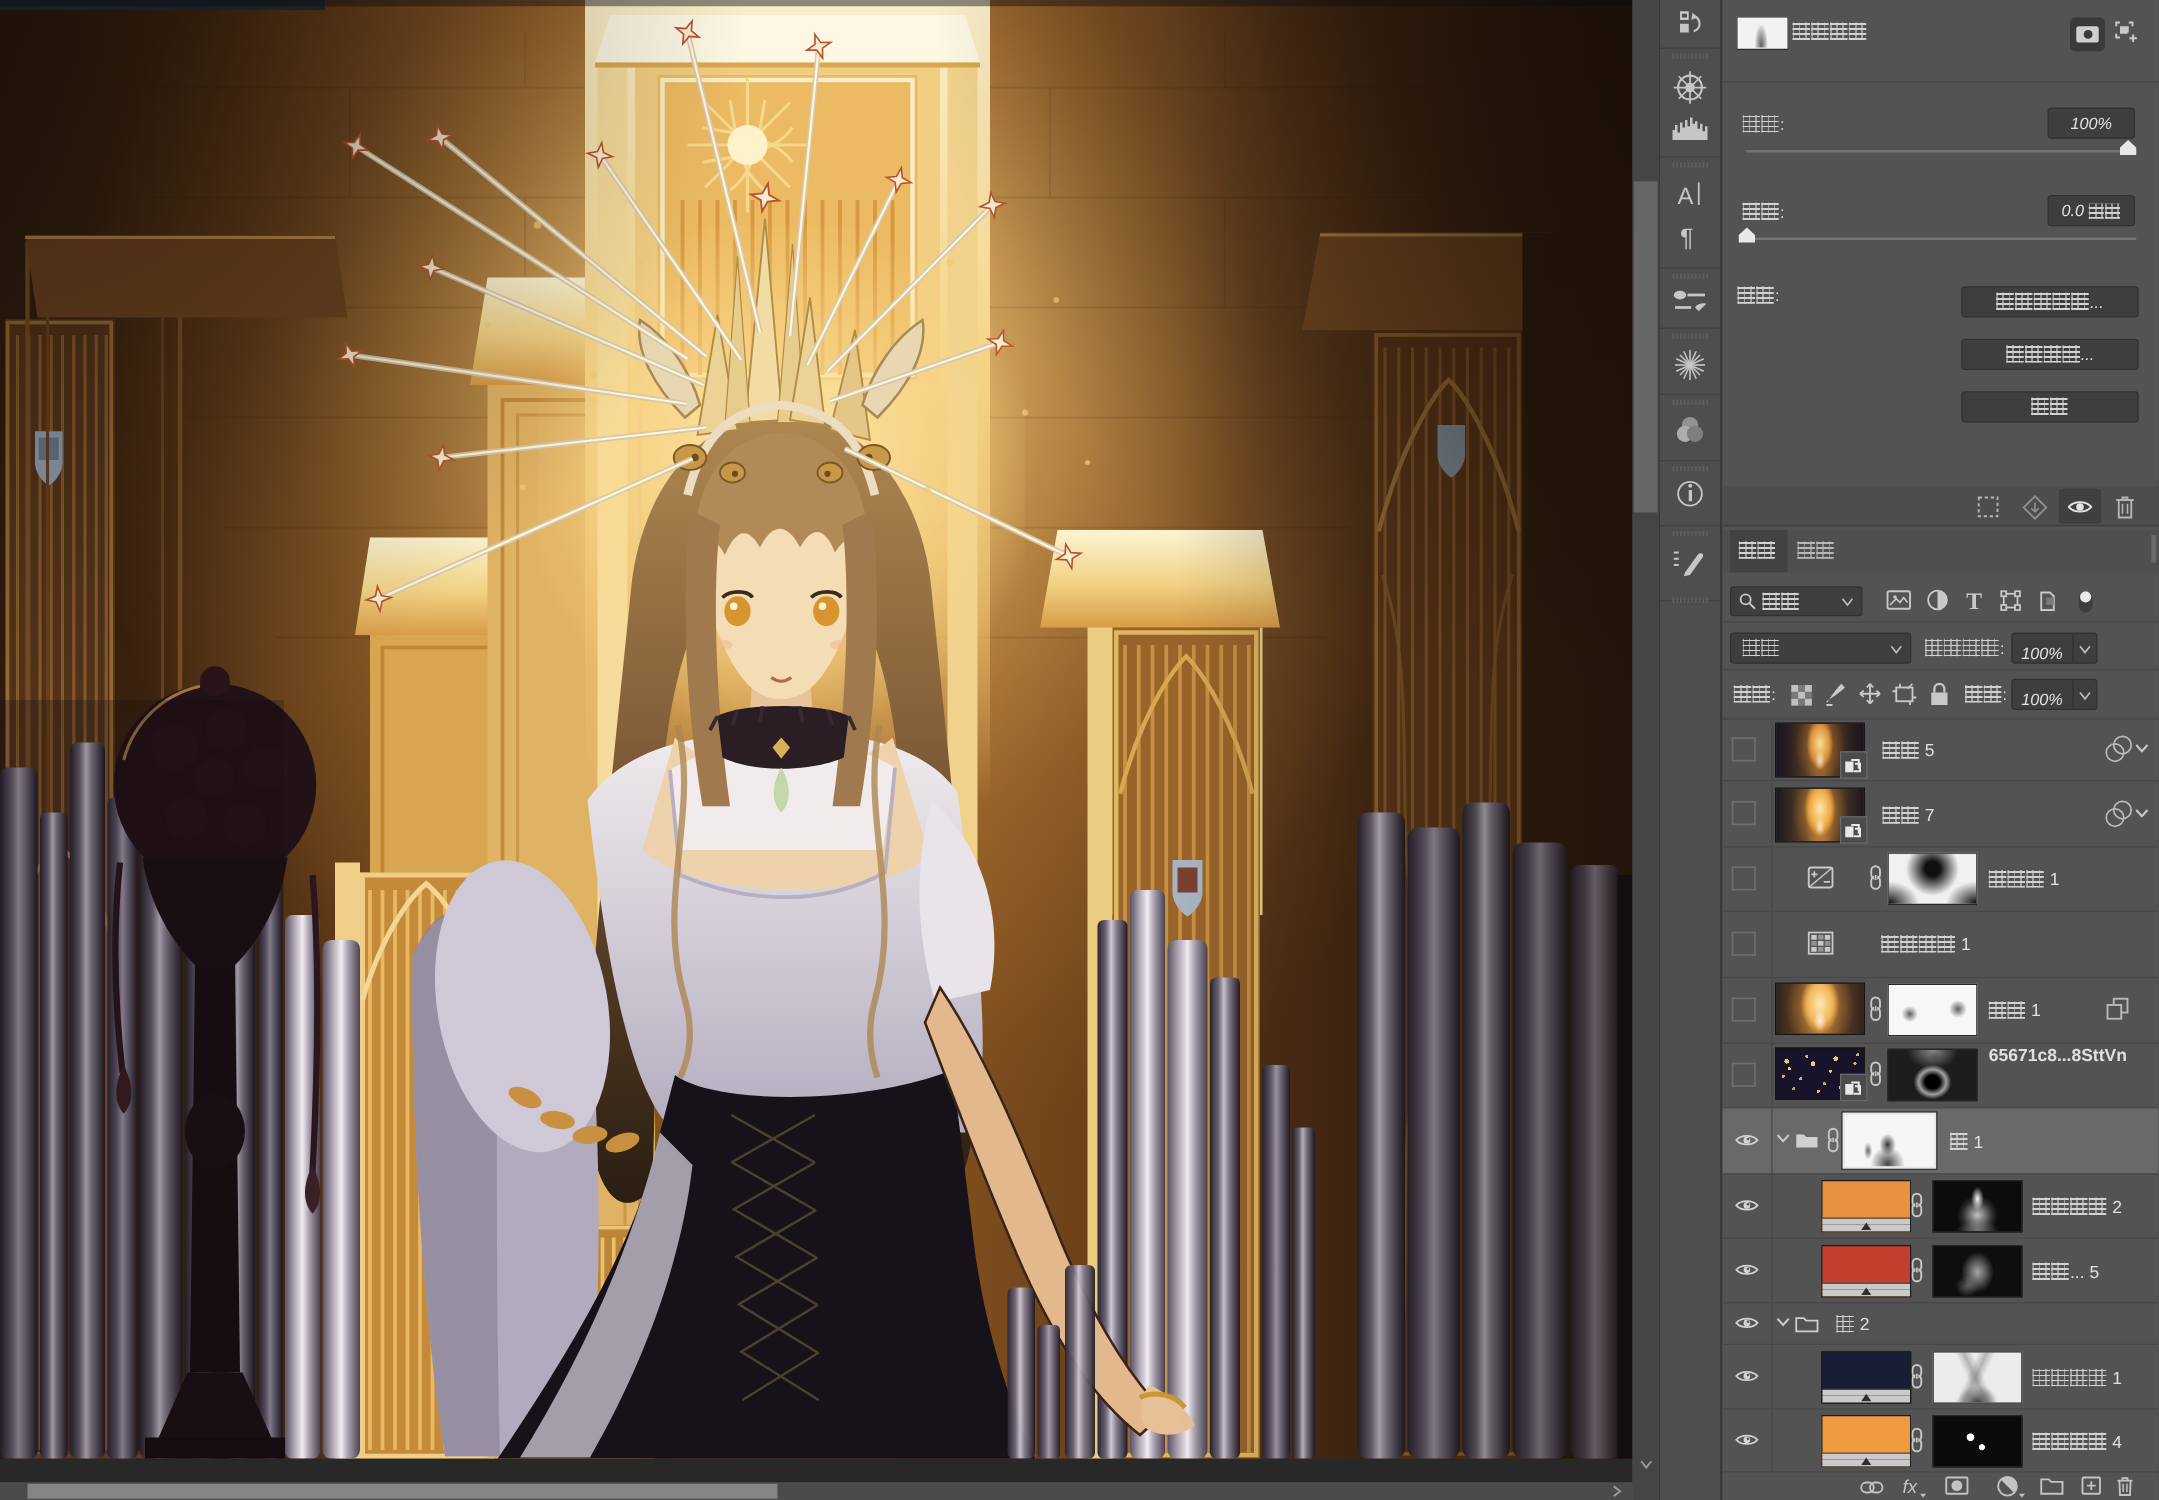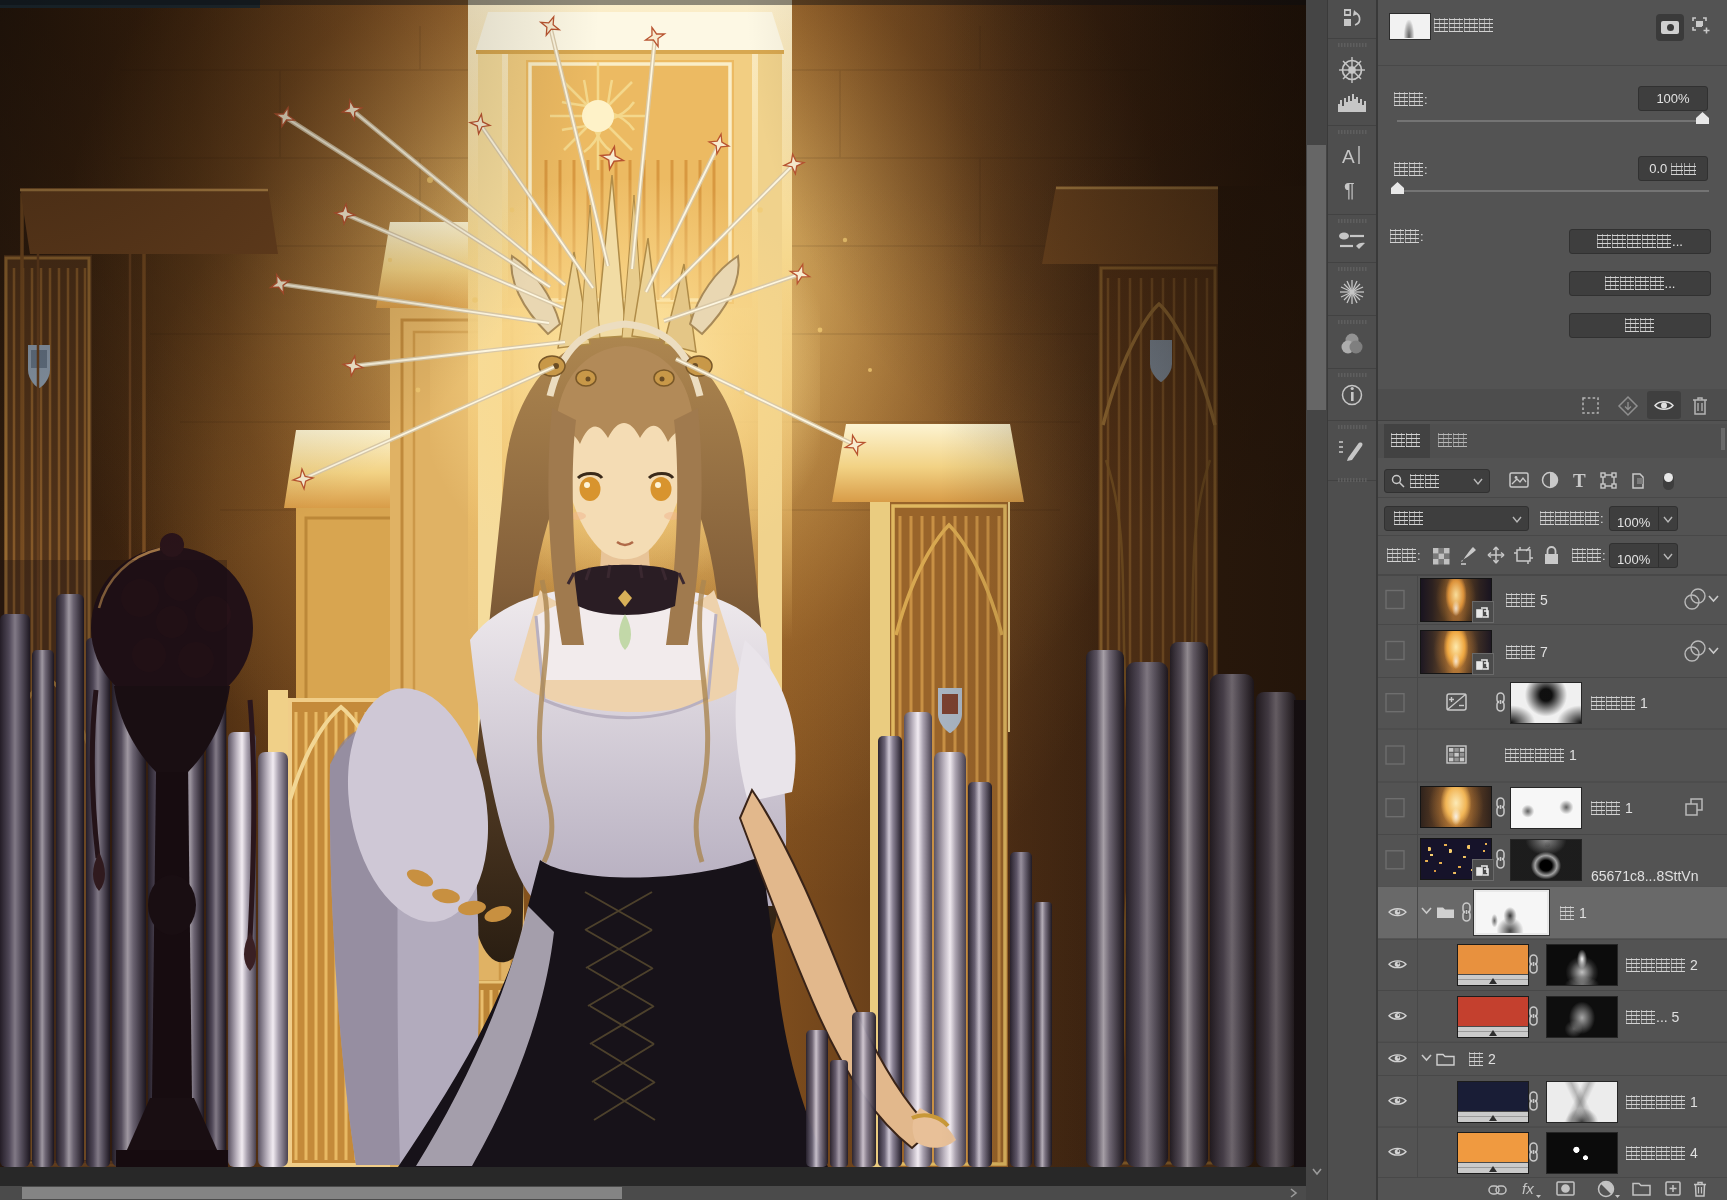--- a/index.html
+++ b/index.html
@@ -1,21 +1,21 @@
 <!DOCTYPE html>
 <html><head>
 <meta charset="utf-8">
 <style>
 html,body{margin:0;padding:0;background:#535353;font-family:"Liberation Sans",sans-serif;}
 #root{position:relative;width:1727px;height:1200px;overflow:hidden;background:#535353;}
 .p{position:absolute;}
 .z{display:inline-block;width:14px;height:14px;margin-right:1px;vertical-align:-2px;background:repeating-linear-gradient(0deg,#d2d2d2 0 1.3px,rgba(0,0,0,0) 1.3px 4px),repeating-linear-gradient(90deg,rgba(210,210,210,.6) 0 1.3px,rgba(0,0,0,0) 1.3px 5px);}
 .z12{width:12px;height:12px;}
 .txt{color:#dcdcdc;font-size:13px;white-space:nowrap;}
-.vbox{background:#3e3e3e;border:1px solid #313131;border-radius:3px;color:#e2e2e2;font-size:13px;text-align:center;}
+.vbox{background:#3e3e3e;border:1px solid #313131;border-radius:3px;color:#e2e2e2;font-size:13px;text-align:center;font-style:italic;}
 svg{display:block;}
 .thumb{position:absolute;width:70px;height:42px;border:1px solid #151515;}
 .mask{position:absolute;width:70px;height:40px;border:1px solid #262626;}
 .art1{background:radial-gradient(8% 26% at 50% 70%,rgba(240,235,230,.85),rgba(0,0,0,0) 72%),radial-gradient(19% 62% at 50% 38%,#f8dd9a 0%,rgba(228,152,60,.9) 55%,rgba(0,0,0,0) 80%),radial-gradient(34% 80% at 50% 45%,rgba(200,130,55,.65),rgba(0,0,0,0) 85%),linear-gradient(90deg,#191420 0%,#2c2120 16%,#553a20 34%,#8a5a2c 46%,#8a5a2c 54%,#553a20 66%,#2c2120 84%,#191420 100%);}
 .art2{background:radial-gradient(8% 26% at 50% 72%,rgba(245,238,232,.85),rgba(0,0,0,0) 72%),radial-gradient(22% 66% at 50% 38%,#fde9ac 0%,rgba(242,170,66,.95) 55%,rgba(0,0,0,0) 82%),radial-gradient(38% 85% at 50% 45%,rgba(215,140,58,.7),rgba(0,0,0,0) 85%),linear-gradient(90deg,#1e1822 0%,#382a24 16%,#6a4828 34%,#a87034 46%,#a87034 54%,#6a4828 66%,#382a24 84%,#1e1822 100%);}
 .art5{background:radial-gradient(10% 30% at 50% 74%,rgba(248,242,235,.95),rgba(0,0,0,0) 72%),radial-gradient(26% 70% at 50% 40%,#fceab6 0%,rgba(245,185,88,.95) 55%,rgba(0,0,0,0) 85%),radial-gradient(45% 95% at 50% 48%,rgba(225,150,62,.75),rgba(30,20,15,0) 88%),linear-gradient(90deg,#30231c 0%,#5e3e24 25%,#a87034 50%,#5e3e24 75%,#30231c 100%);}
 .art6{background:radial-gradient(3px 3px at 12% 25%,#f2c462 60%,rgba(0,0,0,0) 65%),radial-gradient(2px 2px at 28% 60%,#e8b050 60%,rgba(0,0,0,0) 65%),radial-gradient(3px 3px at 42% 30%,#f8d070 60%,rgba(0,0,0,0) 65%),radial-gradient(2px 2px at 55% 70%,#e0a848 60%,rgba(0,0,0,0) 65%),radial-gradient(3px 3px at 68% 20%,#f2c462 60%,rgba(0,0,0,0) 65%),radial-gradient(2px 2px at 80% 55%,#f8d070 60%,rgba(0,0,0,0) 65%),radial-gradient(2px 2px at 90% 30%,#e8b050 60%,rgba(0,0,0,0) 65%),radial-gradient(2px 2px at 20% 80%,#d89840 60%,rgba(0,0,0,0) 65%),radial-gradient(2px 2px at 62% 45%,#f2c462 60%,rgba(0,0,0,0) 65%),radial-gradient(2px 2px at 35% 15%,#e8b050 60%,rgba(0,0,0,0) 65%),radial-gradient(2px 2px at 48% 85%,#f0c060 60%,rgba(0,0,0,0) 65%),radial-gradient(2px 2px at 8% 55%,#e8b050 60%,rgba(0,0,0,0) 65%),radial-gradient(2px 2px at 73% 78%,#f2c462 60%,rgba(0,0,0,0) 65%),radial-gradient(2px 2px at 88% 70%,#e0a848 60%,rgba(0,0,0,0) 65%),radial-gradient(2px 2px at 15% 40%,#f8d070 60%,rgba(0,0,0,0) 65%),radial-gradient(2px 2px at 93% 12%,#e8b050 60%,rgba(0,0,0,0) 65%),#16132a;}
 .m3{background:radial-gradient(42% 75% at 50% 30%,rgba(8,8,8,.97) 20%,rgba(8,8,8,0) 72%),radial-gradient(48% 62% at 0% 100%,rgba(0,0,0,.95),rgba(0,0,0,0) 72%),radial-gradient(48% 62% at 100% 100%,rgba(0,0,0,.95),rgba(0,0,0,0) 72%),#f0f0f0;}
 .m5{background:radial-gradient(10px 10px at 24% 58%,rgba(80,80,80,.9),rgba(0,0,0,0) 65%),radial-gradient(11px 11px at 79% 48%,rgba(80,80,80,.9),rgba(0,0,0,0) 65%),#f7f7f7;}
 .m6{background:radial-gradient(30% 48% at 50% 64%,#000 28%,rgba(175,175,175,.9) 52%,rgba(60,60,60,.25) 72%),radial-gradient(42% 55% at 50% 0%,rgba(195,195,195,.8),rgba(0,0,0,0) 70%),radial-gradient(4px 4px at 52% 12%,#000 60%,rgba(0,0,0,0) 70%),#121212;}
@@ -955,21 +955,21 @@
   <div class="mask m5" style="left:132px;top:329px;"></div>
   <div class="name" style="left:213px;top:342px;"><i class="z"></i><i class="z"></i> 1</div>
   <div class="thumb art6" style="left:42px;top:380px;height:40px;"></div>
   <div class="badge" style="left:94px;top:401px;">
         <svg width="14" height="14" viewBox="0 0 14 14" style="margin:3px" fill="none" stroke="#e8e8e8" stroke-width="1.6">
           <rect x="1" y="5" width="5" height="7" fill="#e8e8e8"></rect>
           <path d="M5 3 L11 3 L11 10 M8 6 L12 6 L12 12 L7 12"></path>
         </svg>
       </div>
   <div class="mask m6" style="left:132px;top:381px;"></div>
-  <div class="name" style="left:213px;top:410px;">65671c8...8SttVn</div>
+  <div class="name" style="left:213px;top:378px;font-weight:bold;">65671c8...8SttVn</div>
 
   <div class="p" style="left:96px;top:432px;width:71px;height:41px;background:#f6f6f6;border:2px solid #e8e8e8;outline:1px solid #333;">
     <div class="mask m7" style="left:0px;top:0px;width:71px;height:41px;border:none;"></div>
   </div>
   <div class="name" style="left:182px;top:447px;"><i class="z"></i> 1</div>
   <div class="sw" style="left:79px;top:486px;background:#e8913e;">
         <div class="swb"></div>
       </div>
   <div class="mask m8" style="left:168px;top:486px;"></div>
   <div class="name" style="left:248px;top:499px;"><i class="z"></i><i class="z"></i><i class="z"></i><i class="z"></i> 2</div>

